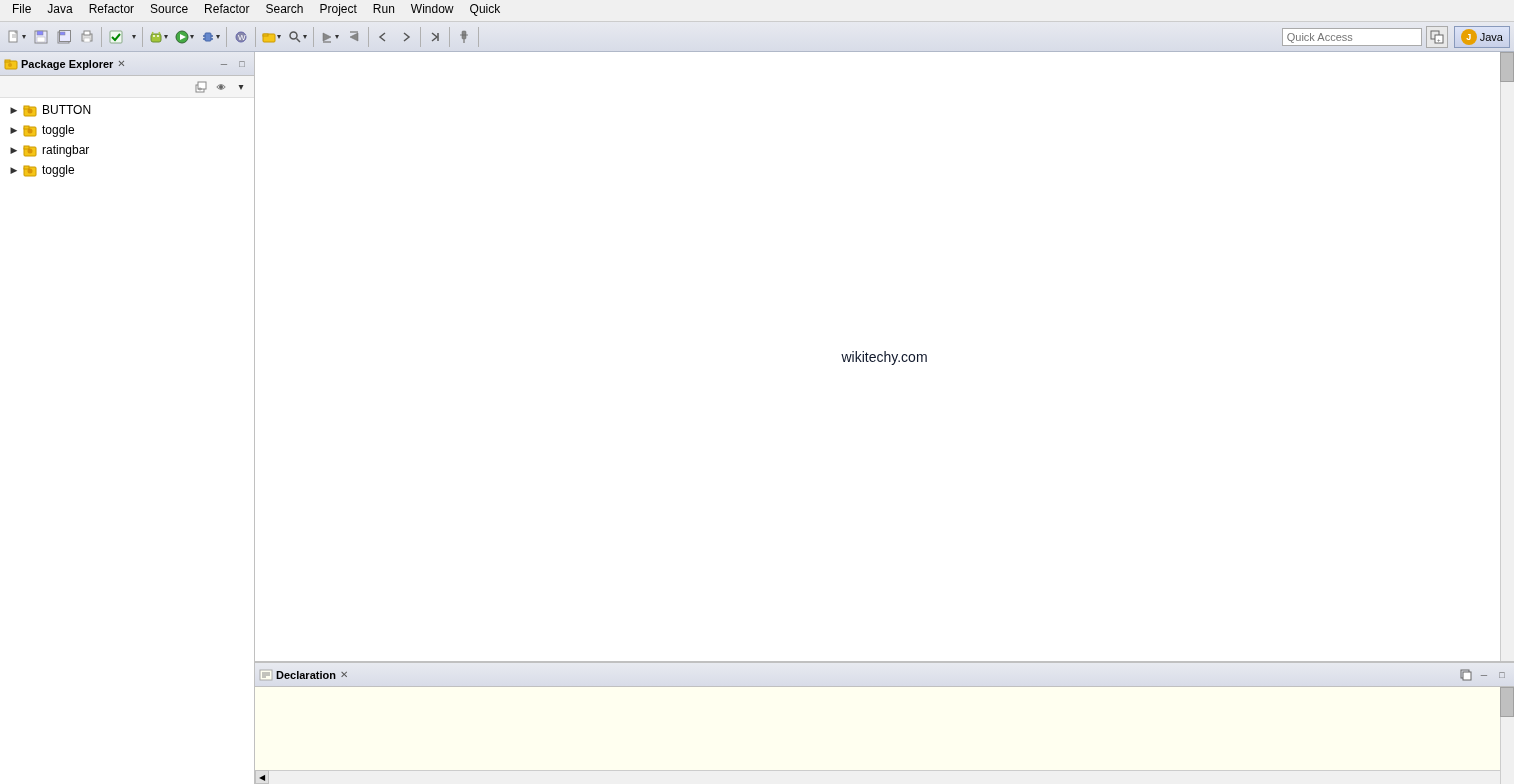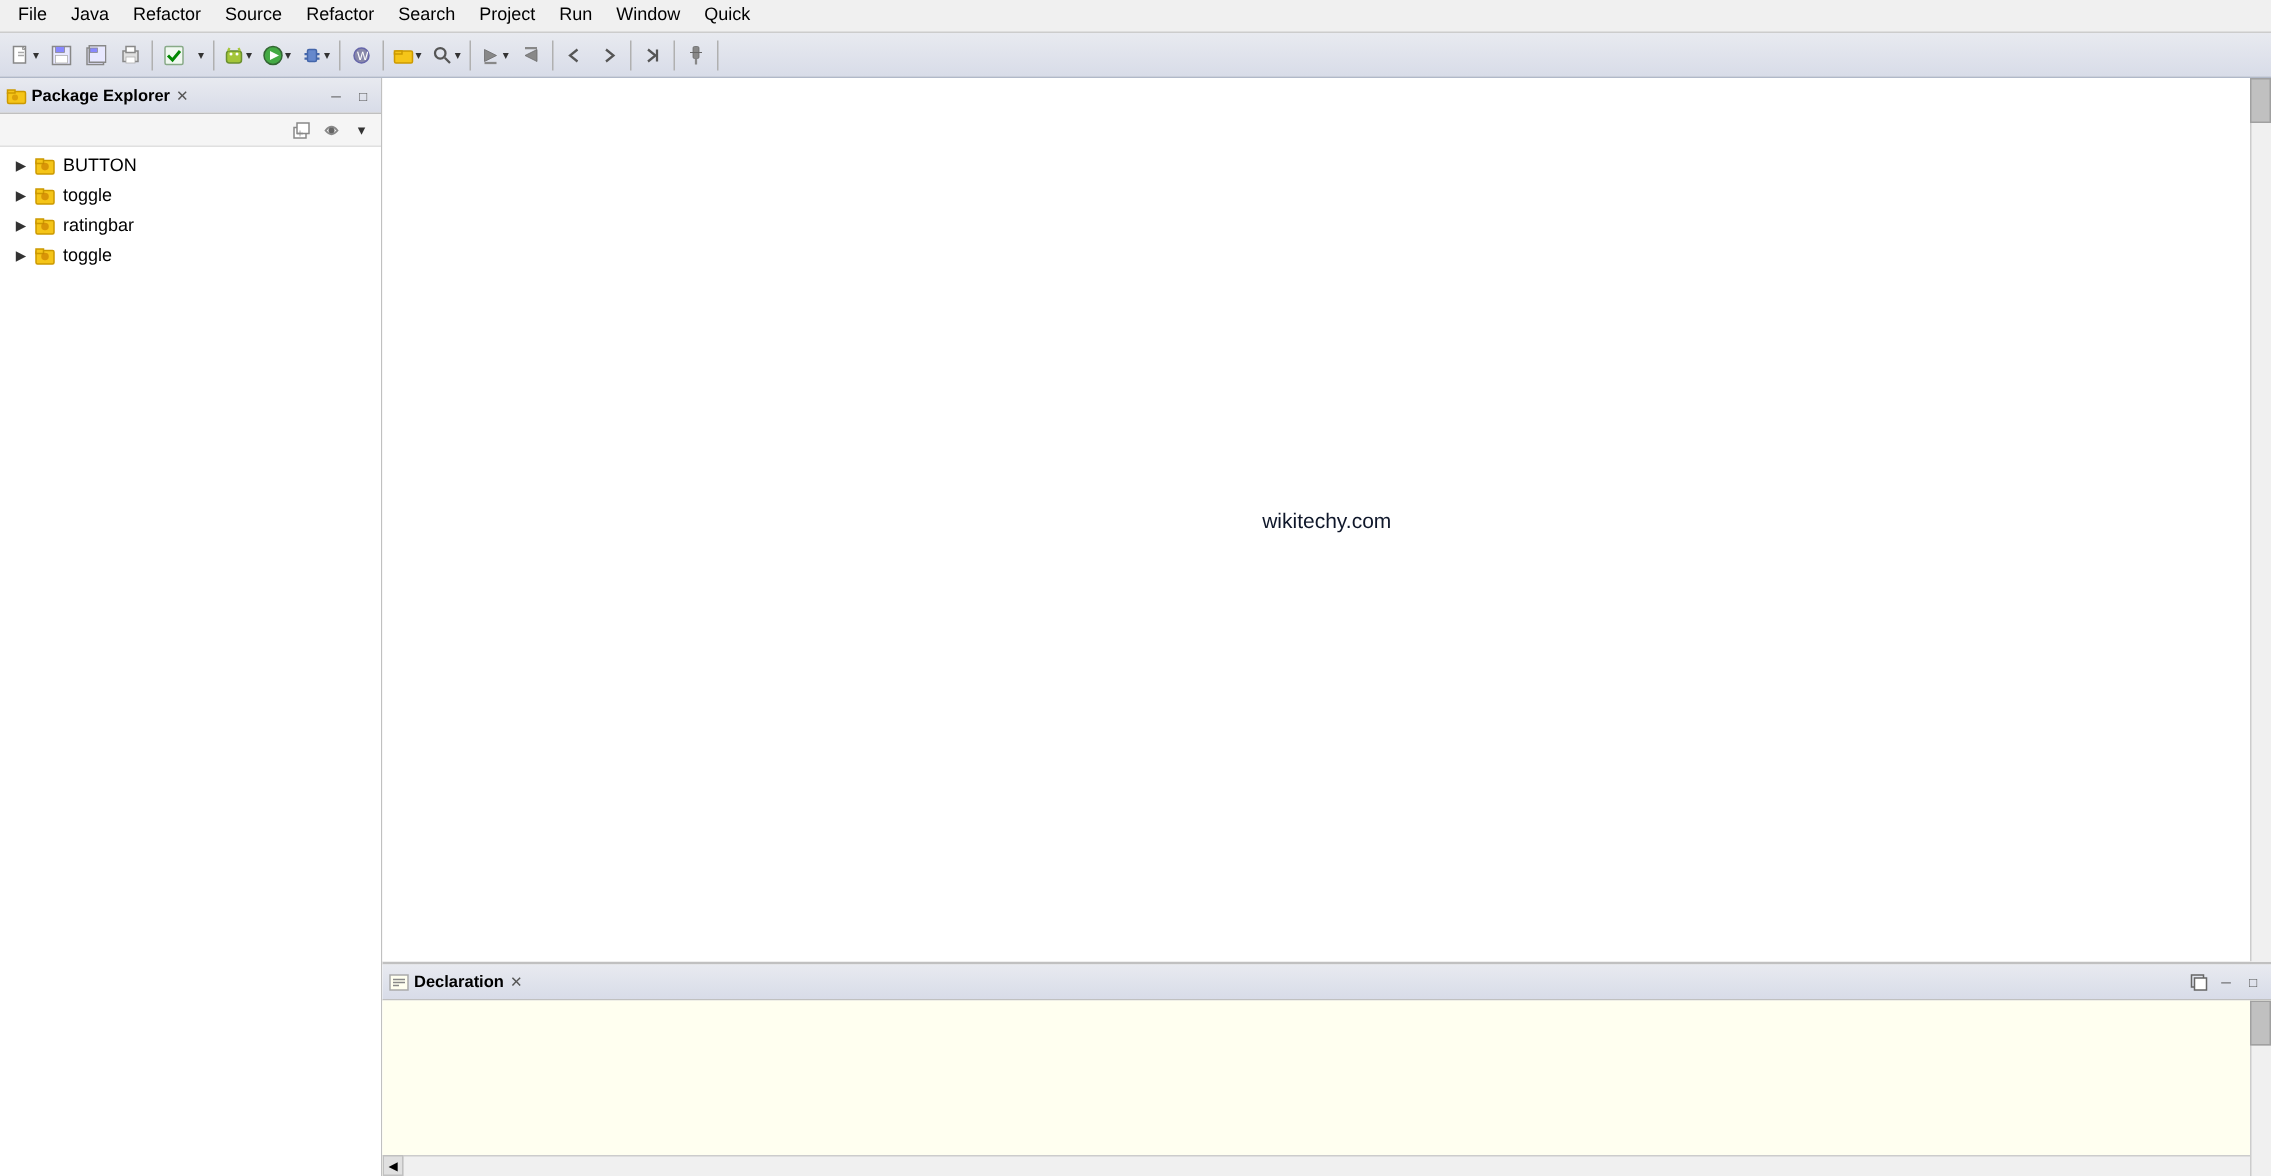--- a/index.html
+++ b/index.html
@@ -220,21 +220,21 @@
       top: 50%;
       left: 50%;
       transform: translate(-50%, -50%);
       color: #0f172a;
       font-size: 14px;
       font-weight: normal;
     }
 
     
     #bottom-panel {
-      height: 143px;
+      height: 123px;
       border-top: 2px solid #c0c0c0;
       display: flex;
       flex-direction: column;
       background: white;
     }
     .decl-header {
       display: flex;
       align-items: center;
       background: linear-gradient(to bottom, #e8eaf0, #d8dce8);
       border-bottom: 1px solid #c0c0c0;
@@ -475,20 +475,35 @@
   <div class="toolbar-sep"></div>
   <div class="toolbar-btn">
     <svg width="14" height="14" viewBox="0 0 14 14">
       <rect x="5" y="1" width="4" height="8" fill="#888" stroke="#666" stroke-width="0.5" rx="1"></rect>
       <line x1="7" y1="9" x2="7" y2="13" stroke="#888" stroke-width="1.5"></line>
       <line x1="3" y1="5" x2="11" y2="5" stroke="#666" stroke-width="0.8"></line>
     </svg>
   </div>
   <div class="toolbar-sep"></div>
 
+  <div id="quick-access-area">
+    <input type="text" id="quick-access-input" placeholder="Quick Access" style="">
+
+    <div class="perspective-btn">
+      <svg width="14" height="14" viewBox="0 0 14 14">
+        <rect x="1" y="1" width="8" height="8" fill="none" stroke="#666" stroke-width="1"></rect>
+        <rect x="5" y="5" width="8" height="8" fill="white" stroke="#666" stroke-width="1"></rect>
+        <text x="7" y="12" font-size="6" fill="#666">+</text>
+      </svg>
+    </div>
+    <div class="java-perspective">
+      <div class="java-perspective-icon">J</div>
+      <span>Java</span>
+    </div>
+  </div>
 </div>
 
 <div id="main-layout">
 
   <div id="left-panel">
 
     <div class="panel-header">
       <svg width="14" height="14" viewBox="0 0 14 14" style="margin-right:3px">
         <rect x="1" y="4" width="12" height="8" fill="#f5c518" stroke="#cc9900" stroke-width="1" rx="1"></rect>
         <rect x="1" y="3" width="5" height="2" fill="#f5c518" stroke="#cc9900" stroke-width="1" rx="1 0 0 0"></rect>

